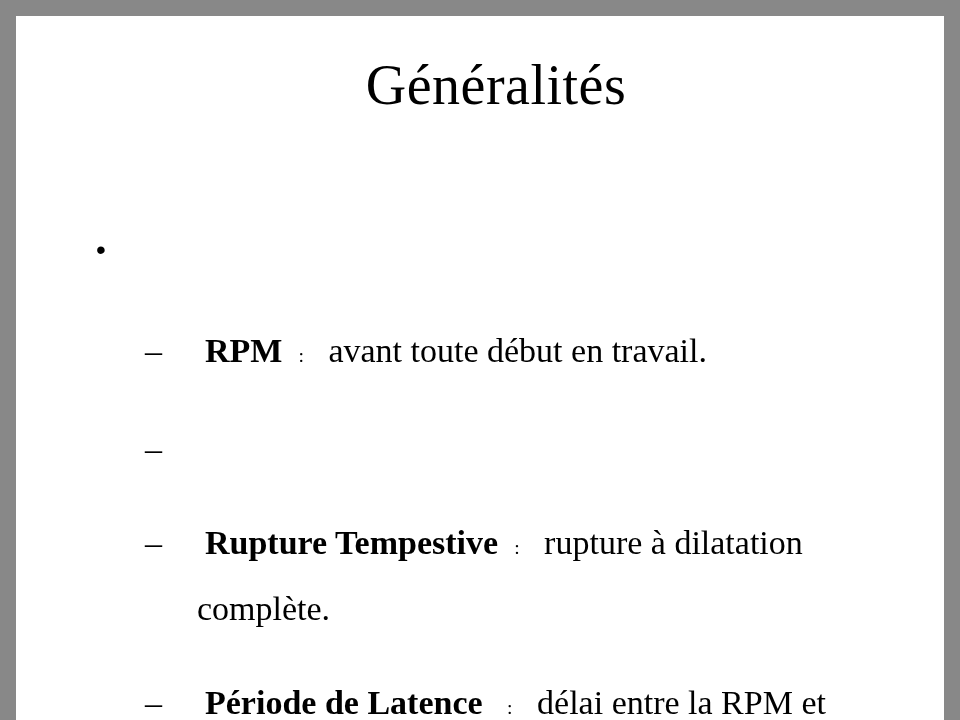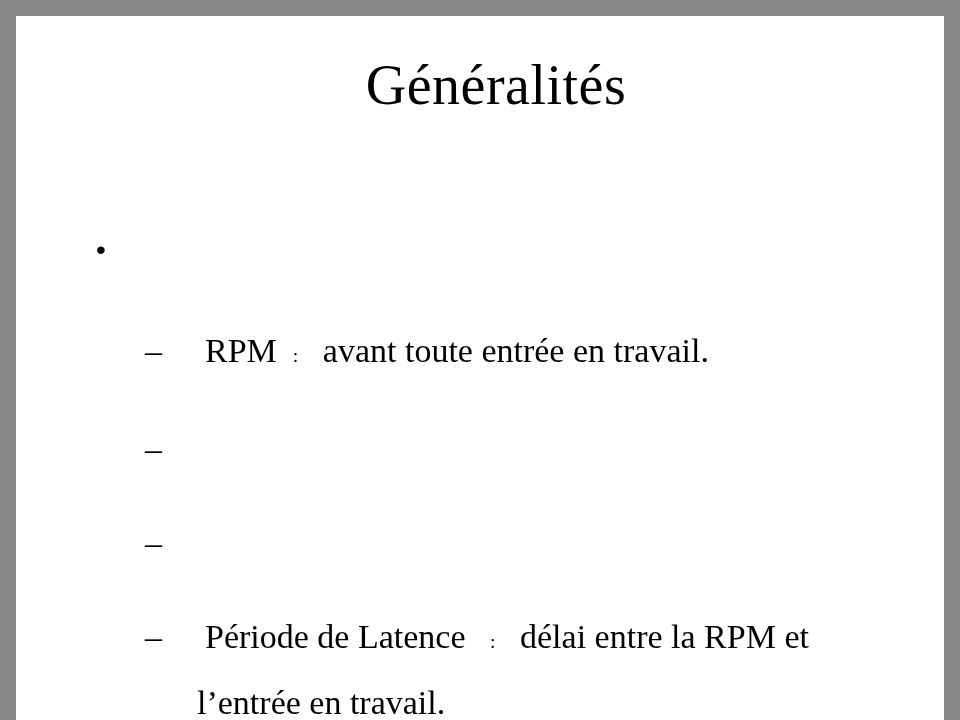--- a/index.html
+++ b/index.html
@@ -53,49 +53,50 @@
     margin-bottom: 16px;
   }
   .l2-item:last-child { margin-bottom: 0; }
   .l2-marker {
     flex: 0 0 36px;
     width: 36px;
   }
   .l2-text {
     max-width: 780px;
   }
-  .term { font-weight: normal; }
+  .term { font-weight: bold; }
   .sep { font-size: 0.58em; }
 </style>
 </head>
 <body>
 
 <div class="slide">
 
   <h1 class="title">Généralités</h1>
 
   <div class="content">
 
     <div class="l1-item">
       <span class="l1-marker">•</span>
     </div>
 
     <div class="l2-list">
 
       <div class="l2-item">
         <span class="l2-marker">–</span>
-        <p class="l2-text"><span class="term">RPM</span><span class="sep">:</span><span> avant toute entrée en travail.</span></p>
+        <p class="l2-text"><span class="term">RPM</span><span class="sep">:</span><span> avant toute début en travail.</span></p>
       </div>
 
       <div class="l2-item">
         <span class="l2-marker">–</span>
       </div>
 
       <div class="l2-item">
         <span class="l2-marker">–</span>
+        <p class="l2-text"><span class="term">Rupture Tempestive</span><span class="sep">:</span><span> rupture à dilatation complète.</span></p>
       </div>
 
       <div class="l2-item">
         <span class="l2-marker">–</span>
         <p class="l2-text"><span class="term">Période de Latence </span><span class="sep">:</span><span> délai entre la RPM et l’entrée en travail.</span></p>
       </div>
 
     </div>
   </div>
 </div>

